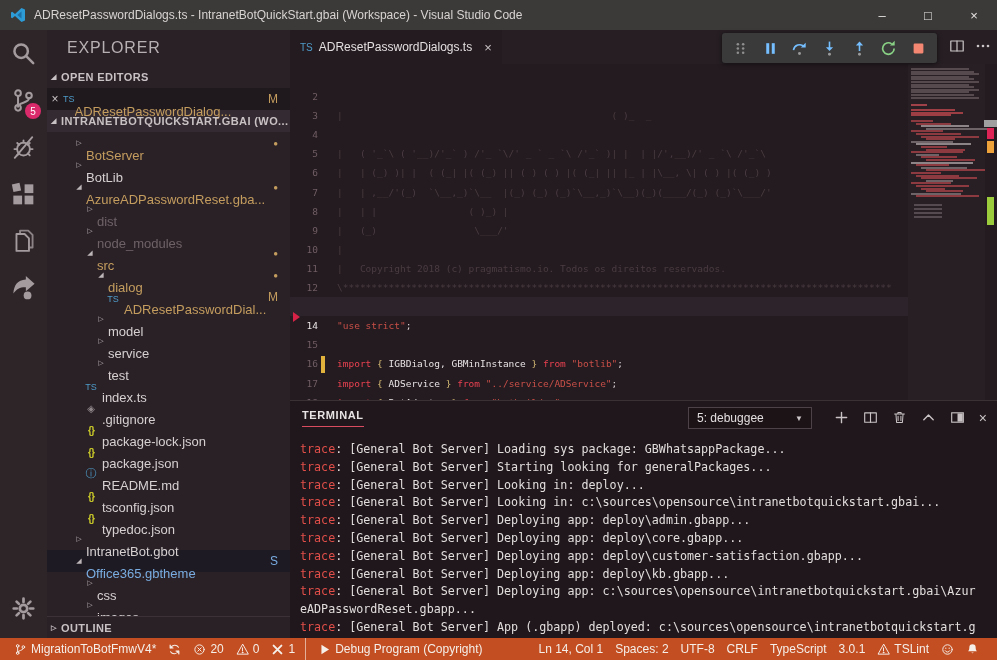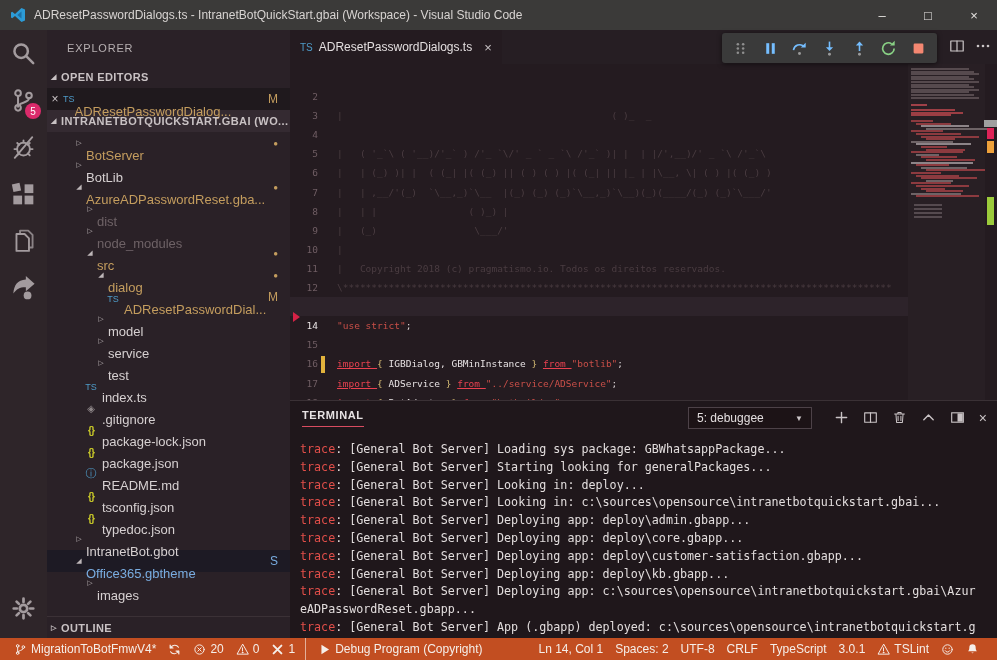--- a/index.html
+++ b/index.html
@@ -33,21 +33,21 @@
   .act-badge { position:absolute; right:6px; bottom:5px; min-width:16px; height:16px; border-radius:8px;
                background:var(--c-badge,#DB2A6B); color:#fff; font-size:10px; display:flex;
                align-items:center; justify-content:center; padding:0 3px; }
   #settings-slot { position:absolute; bottom:10px; left:0; width:47px; height:40px; display:flex;
                    align-items:center; justify-content:center; color:#A39B9E; }
   #settings-slot svg { width:23px; height:23px; }
 
   
   #sidebar { position:absolute; left:47px; top:30px; width:243px; bottom:22px; background:#2A2127;
              overflow:hidden; }
-  #explorer-title { height:36px; line-height:36px; padding-left:20px; font-size:11px; letter-spacing:.8px;
+  #explorer-title { height:36px; line-height:36px; padding-left:20px; font-size:16px; letter-spacing:.8px;
                     color:#B7B0B2; }
   .section-header { height:22px; display:flex; align-items:center; font-size:11px; font-weight:bold;
                     color:#C9C2C4; letter-spacing:.4px; }
   .section-header .twistie { width:14px; text-align:center; font-size:7px; color:#C9C2C4; }
   #workspace-header { background:#342A31; }
   #outline-header { position:absolute; left:0; right:0; bottom:0; border-top:1px solid #3B3136;
                     background:#2A2127; }
   .row { height:22px; display:flex; align-items:center; font-size:13px; color:#D6D0D1; white-space:nowrap; }
   .row .twistie { width:14px; flex:0 0 14px; text-align:center; font-size:7px; color:#BDB6B8; }
   .row .fic { width:16px; flex:0 0 16px; text-align:center; margin-right:3px; }
@@ -83,21 +83,21 @@
   #debug-toolbar .dbg-btn { width:22px; height:22px; display:flex; align-items:center; justify-content:center; }
   #debug-toolbar svg { width:17px; height:17px; }
 
   #codearea { position:absolute; top:34px; left:0; width:618px; bottom:0; overflow:hidden;
               font-family:"DejaVu Sans Mono", monospace; font-size:9.5px; }
   .codeline { position:absolute; left:0; width:100%; height:19.1px; line-height:19.1px; white-space:pre; }
   .codeline.current { background:#2D232A; }
   .lnum { position:absolute; left:0; width:28px; text-align:right; color:#6F5D63; }
   .codeline.current .lnum { color:#E8E3E4; }
   .ctext { position:absolute; left:47px; white-space:pre; }
-  .tok-cm { color:#4A3C41; } .tok-kw { color:#EA4150;text-decoration:underline; } .tok-st { color:#C94F48; }
+  .tok-cm { color:#4A3C41; } .tok-kw { color:#EA4150; } .tok-st { color:#C94F48; }
   .tok-pu { color:#D9D3D4; } .tok-br { color:#D7BD74; } .tok-id { color:#E6E1E2; }
   .gut-bar { position:absolute; left:31px; top:1px; width:4px; height:17px; background:#E2B33C; }
   .gut-arrow { position:absolute; left:3px; top:-4px; width:0; height:0; border-left:7px solid #D62246;
                border-top:5px solid transparent; border-bottom:5px solid transparent; }
   #minimap { position:absolute; top:34px; left:618px; width:77px; bottom:0; background:rgba(255,255,255,.018); }
   .mm-row { position:absolute; height:2px; }
   .ruler-mark { position:absolute; z-index:4; }
 
   
   #terminal { position:absolute; left:290px; top:400px; width:707px; bottom:22px; background:#1F171B;
@@ -324,20 +324,26 @@
     <span class="twistie">▷</span>
           <span class="lbl st-normal">IntranetBot.gbot</span>
     <span class="spacer"></span>
 
   </div>
         <div class="row sel-blue" style="padding-left:25px">
     <span class="twistie">◢</span>
           <span class="lbl st-selected">Office365.gbtheme</span>
     <span class="spacer"></span>
     <span class="gbadge st-selected">S</span>
+
+  </div>
+        <div class="row " style="padding-left:36px">
+    <span class="twistie">▷</span>
+          <span class="lbl st-normal">css</span>
+    <span class="spacer"></span>
 
   </div>
         <div class="row " style="padding-left:36px">
     <span class="twistie">▷</span>
           <span class="lbl st-normal">images</span>
     <span class="spacer"></span>
 
   </div>
       </div>
     <div class="section-header" id="outline-header">

